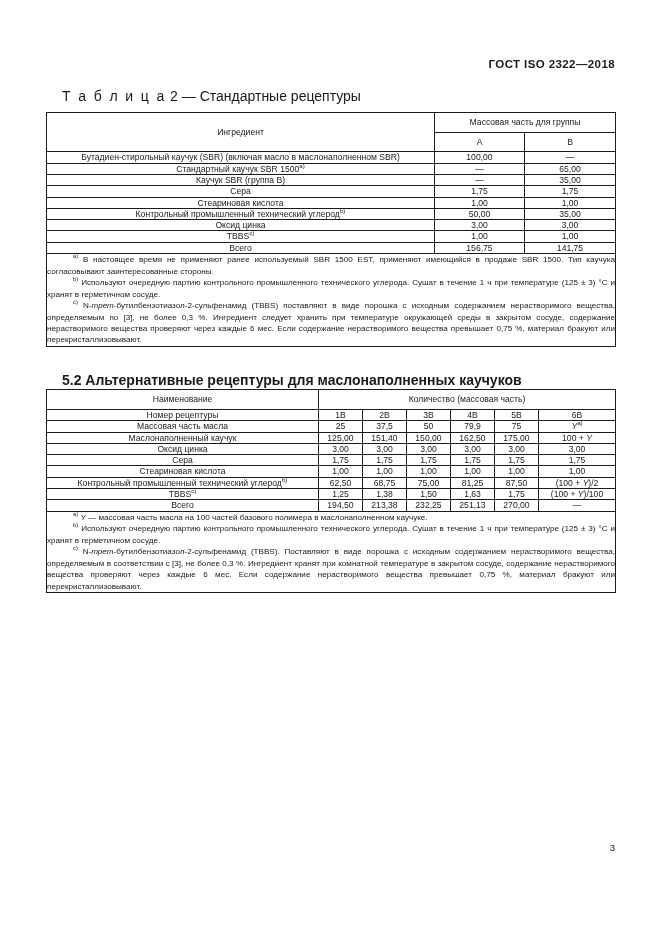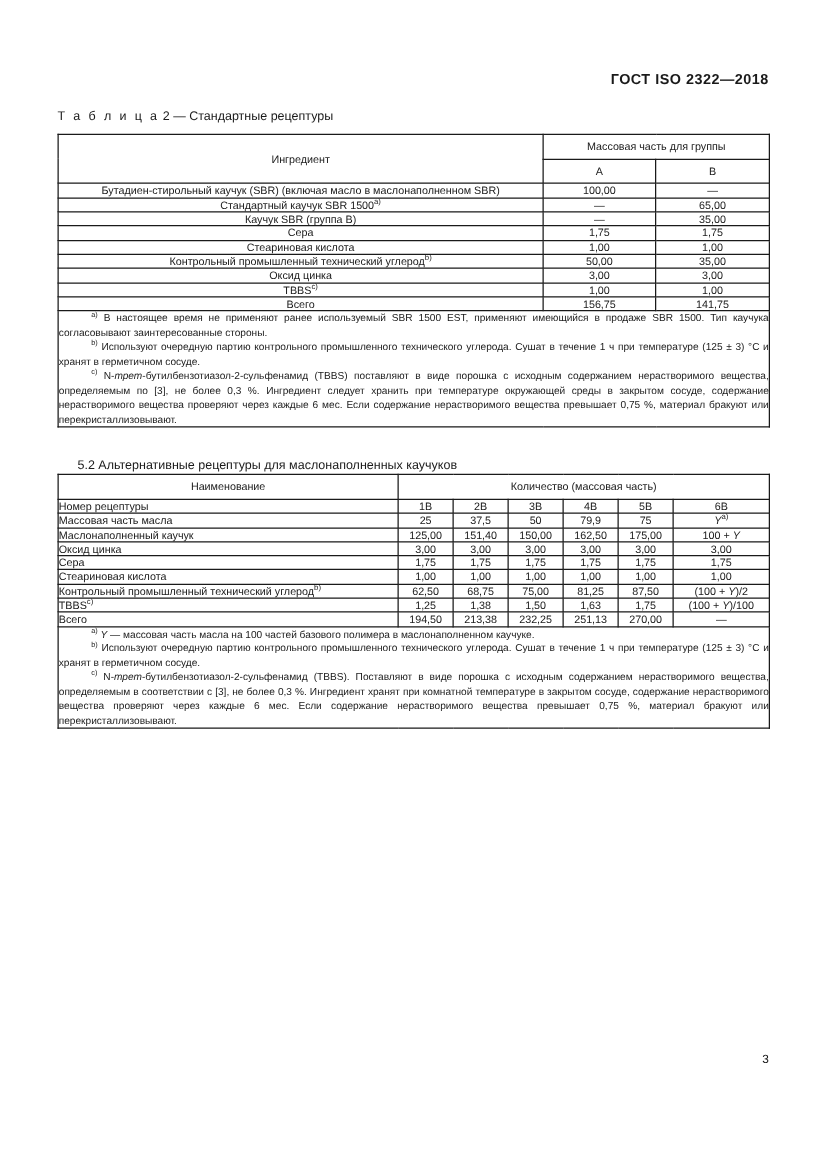--- a/index.html
+++ b/index.html
@@ -37,22 +37,22 @@
   
   .content {
     position: absolute;
     left: 46px;
     top: 88px;
     width: 569px;
   }
 
   
   .table-caption {
-    font-size: 10px;
-    margin: 0 0 7px 0;
+    font-size: 14px;
+    margin: 0 0 7px 16px;
     white-space: nowrap;
     line-height: 1.2;
   }
   .table-caption .tcap-word {
     letter-spacing: 1.9px;
   }
 
   
   table.gost {
     border-collapse: collapse;
@@ -73,21 +73,21 @@
     padding: 4px 3px;
     line-height: 1.25;
   }
   .cell-label {
     padding: 5px 7px;
     text-align: center;
     line-height: 1.2;
   }
   .cell-label-c {
     padding: 5px 7px;
-    text-align: left;
+    text-align: center;
     padding-left: 16px;
     line-height: 1.2;
   }
   .cell-num {
     text-align: center;
     padding: 5px 3px;
     line-height: 1.2;
   }
   sup {
     font-size: 0.72em;
@@ -104,22 +104,22 @@
     font-size: 8.1px;
     line-height: 1.42;
     text-align: justify;
     text-indent: 26px;
     margin: 0;
     hyphens: manual;
   }
 
   
   .sec-head {
-    font-size: 10px;
-    font-weight: normal;
+    font-size: 14px;
+    font-weight: bold;
     margin: 24px 0 0 16px;
     line-height: 1.3;
   }
   .body-par {
     font-size: 9.3px;
     line-height: 1.47;
     text-align: justify;
     text-indent: 26px;
     margin: 12px 0 0 0;
   }

